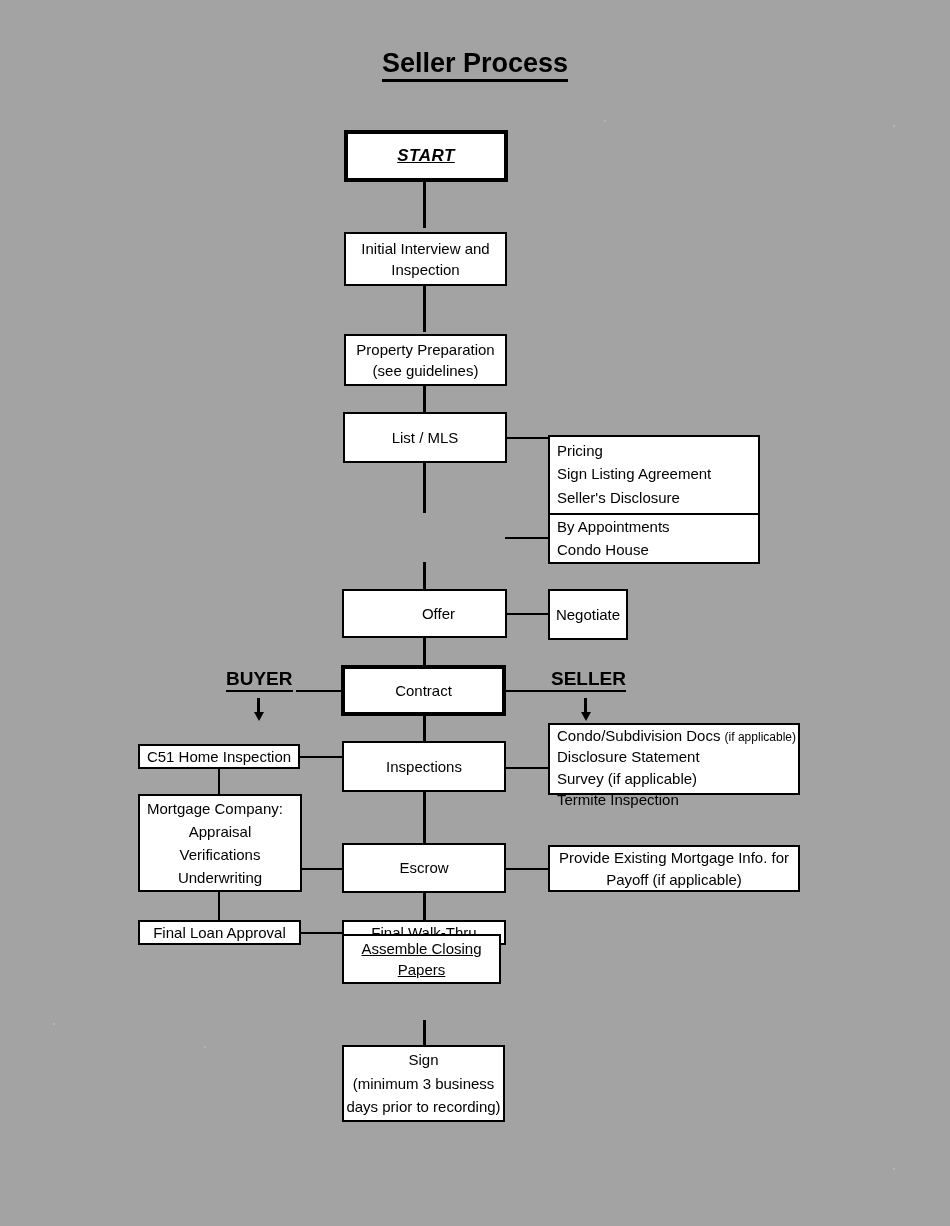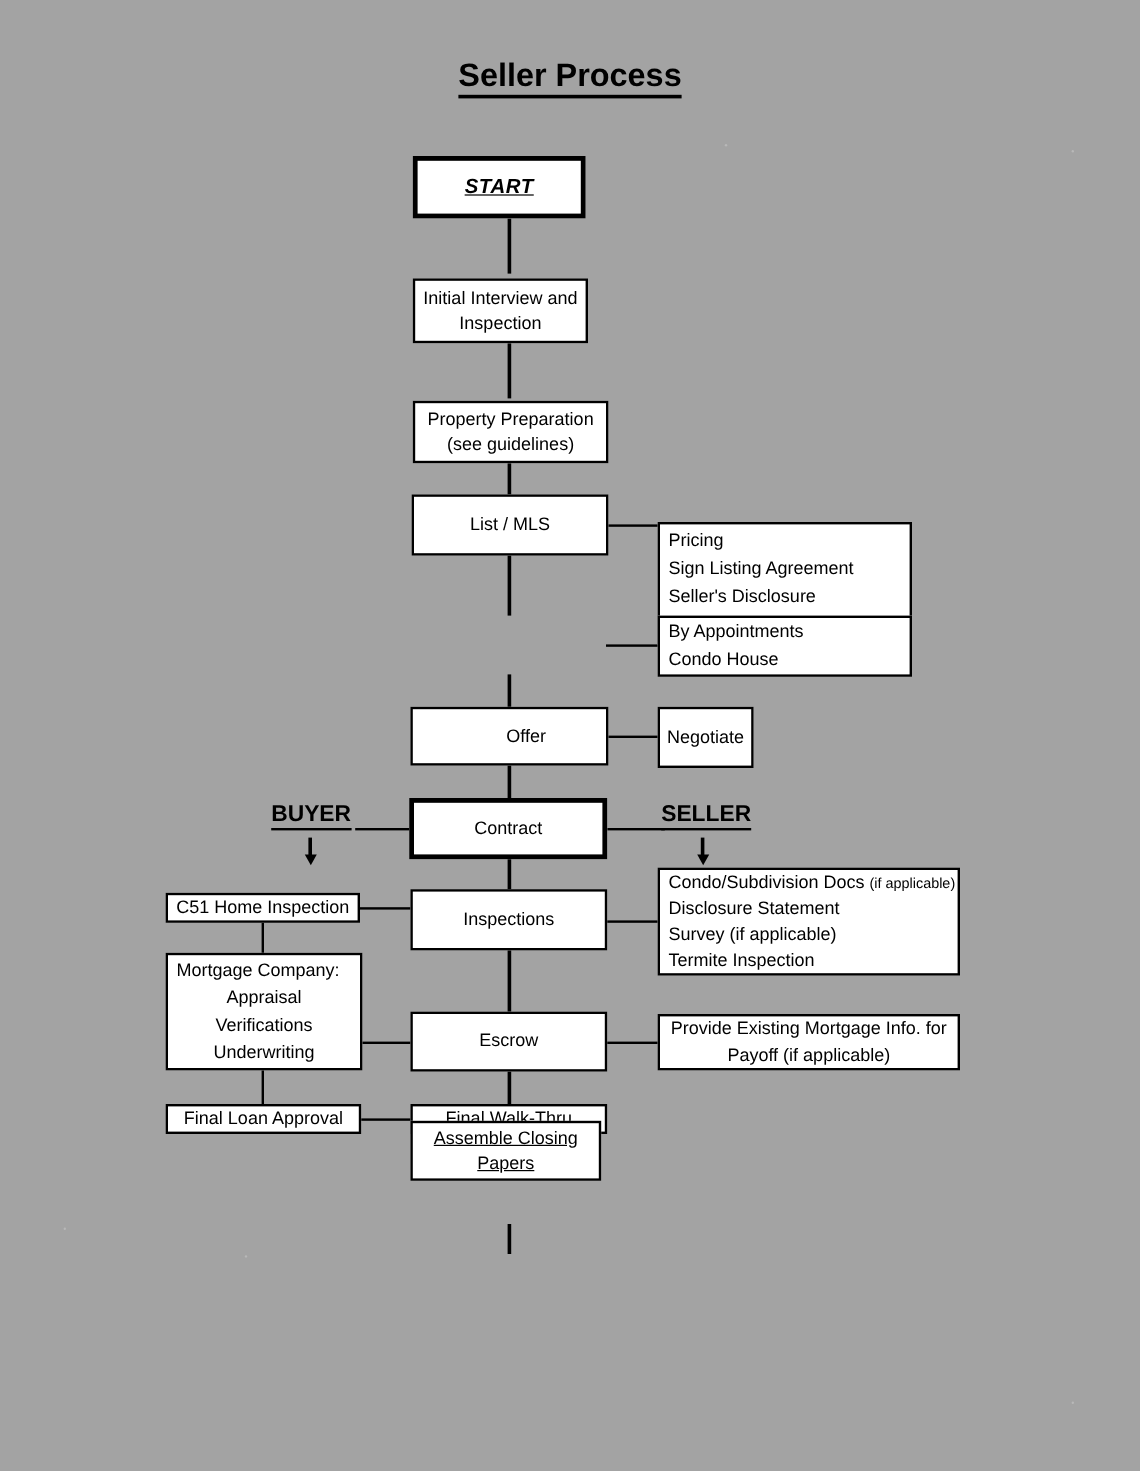--- a/index.html
+++ b/index.html
@@ -165,25 +165,25 @@
   </div>
   <div class="arrow-down" style="left:257px;top:698px;height:18px;"></div>
   <div class="arrow-head" style="left:254px;top:712px;"></div>
 
   <div class="sidelabel" style="left:551px;top:668px;">
     <span>SELLER</span>
   </div>
   <div class="arrow-down" style="left:584px;top:698px;height:18px;"></div>
   <div class="arrow-head" style="left:581px;top:712px;"></div>
 
-  <div class="box thick" style="left:344px;top:130px;width:144px;height:52px;">
+  <div class="box thick" style="left:344px;top:130px;width:164px;height:52px;">
     <span class="line start-label">START</span>
   </div>
 
-  <div class="box" style="left:344px;top:232px;width:146px;height:54px;">
+  <div class="box" style="left:344px;top:232px;width:163px;height:54px;">
     <span class="line">Initial Interview and</span>
     <span class="line">Inspection</span>
   </div>
 
   <div class="box" style="left:344px;top:334px;width:163px;height:52px;">
     <span class="line">Property Preparation</span>
     <span class="line">(see guidelines)</span>
   </div>
 
   <div class="box" style="left:343px;top:412px;width:164px;height:51px;">
@@ -216,21 +216,21 @@
   </div>
 
   <div class="box" style="left:138px;top:744px;width:162px;height:25px;">
     <span class="line">C51 Home Inspection</span>
   </div>
 
   <div class="box" style="left:342px;top:741px;width:164px;height:51px;">
     <span class="line">Inspections</span>
   </div>
 
-  <div class="box left-text" style="left:548px;top:723px;width:252px;height:90px;justify-content:space-evenly;">
+  <div class="box left-text" style="left:548px;top:723px;width:252px;height:72px;justify-content:space-evenly;">
     <span class="line"><span>Condo/Subdivision Docs</span> <span class="small-note">(if applicable)</span></span>
     <span class="line">Disclosure Statement</span>
     <span class="line">Survey (if applicable)</span>
     <span class="line">Termite Inspection</span>
   </div>
 
   <div class="box" style="left:138px;top:794px;width:164px;height:98px;justify-content:space-evenly;">
     <span class="line" style="align-self:flex-start;padding-left:7px;">Mortgage Company:</span>
     <span class="line">Appraisal</span>
     <span class="line">Verifications</span>
@@ -252,14 +252,19 @@
 
   <div class="box" style="left:342px;top:920px;width:164px;height:25px;">
     <span class="line">Final Walk-Thru</span>
   </div>
 
   <div class="box" style="left:342px;top:934px;width:159px;height:50px;text-decoration:underline;">
     <span class="line">Assemble Closing</span>
     <span class="line">Papers</span>
   </div>
 
+  <div class="box" style="left:342px;top:1045px;width:163px;height:77px;justify-content:space-evenly;">
+    <span class="line">Sign</span>
+    <span class="line">(minimum 3 business</span>
+    <span class="line">days prior to recording)</span>
+  </div>
 
 </div>
 
 </body></html>

